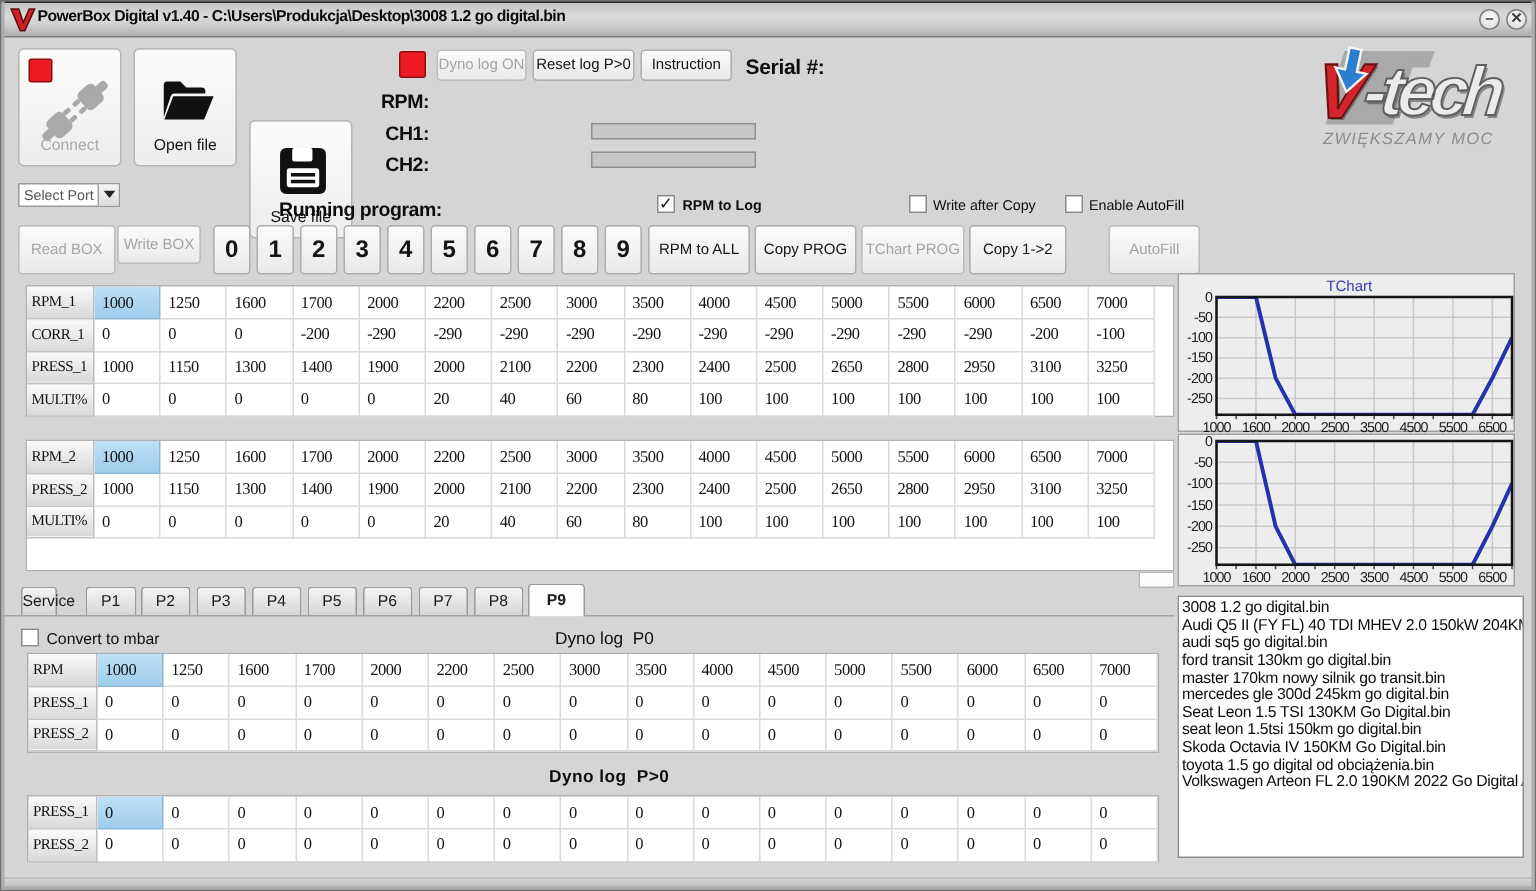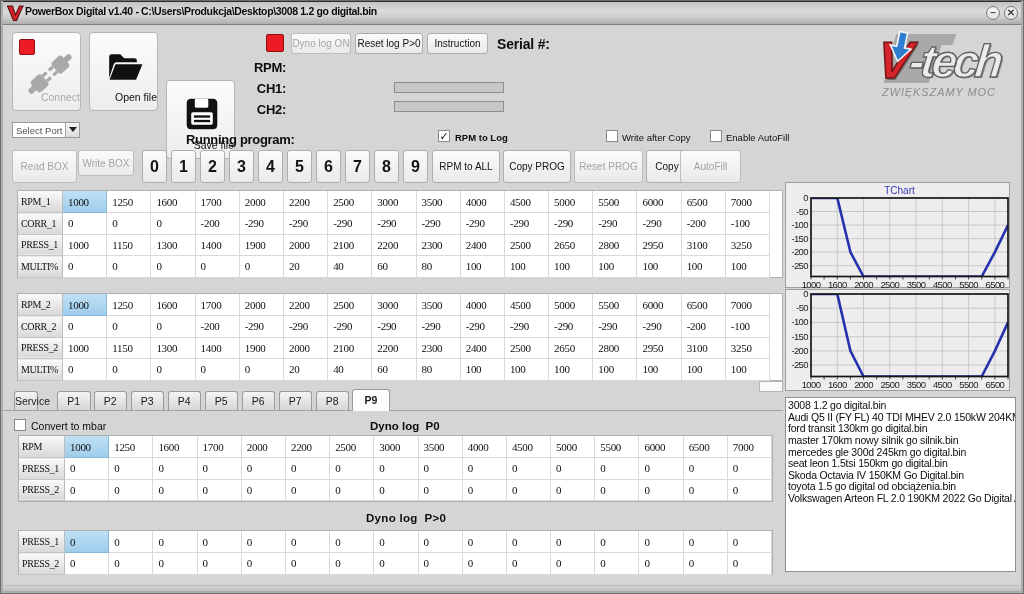--- a/index.html
+++ b/index.html
@@ -11,21 +11,21 @@
 #titlebar { position:absolute; left:0; top:0; width:1024px; height:25px;
   background:linear-gradient(#c3c3c3 0%, #dadada 40%, #d0d0d0 65%, #aeaeae 100%);
   border-top:2px solid #2e2e2e; border-bottom:1px solid #7d7d7d; }
 #title-text { position:absolute; left:25px; top:5px; font-size:10.5px; letter-spacing:-0.35px; font-weight:bold; color:#0b0b0b; }
 .circbtn { position:absolute; top:6px; width:14px; height:14px; border-radius:50%;
   background:radial-gradient(circle at 50% 35%, #fdfdfd, #d6d6d6);
   border:1px solid #7c7c7c; color:#3c3c3c; text-align:center; font-weight:bold;
   font-size:10px; line-height:12px; }
 .bigbtn { position:absolute; top:32px; width:69px; height:79px; border:1px solid #b5b5b5;
   border-radius:4px; background:linear-gradient(#fcfcfc,#ededed); }
-.bigbtn .cap { position:absolute; left:0; right:0; bottom:7px; text-align:right; font-size:10.5px; color:#111; }
+.bigbtn .cap { position:absolute; left:0; right:0; bottom:7px; text-align:center; font-size:10.5px; color:#111; }
 .btn { position:absolute; border:1px solid #aeaeae; border-radius:3px;
   background:linear-gradient(#fbfbfb,#e9e9e9); color:#141414; font-size:10px;
   display:flex; align-items:center; justify-content:center; white-space:nowrap; overflow:hidden; }
 .btn.dis { color:#a4a4a4; border-color:#bdbdbd; }
 .redsq { position:absolute; background:#ed1c24; border:1px solid #8d0e0e; border-radius:2px; }
 .lab { position:absolute; color:#0d0d0d; white-space:nowrap; }
 .bold13 { font-weight:bold; font-size:13px; letter-spacing:-0.3px; }
 .pbar { position:absolute; width:110px; height:11px; background:#c7c7c7; border:1px solid #8f8f8f; }
 .cb { position:absolute; width:12px; height:12px; background:#fff; border:1px solid #8a8a8a; font-size:11px; line-height:11px; text-align:center; color:#111; }
 .cblab { font-size:9.5px; color:#0d0d0d; }
@@ -119,23 +119,23 @@
 <div class="btn" style="left:200.0px;top:150px;width:25px;height:33px;font-size:16px;font-weight:600;">2</div>
 <div class="btn" style="left:229.0px;top:150px;width:25px;height:33px;font-size:16px;font-weight:600;">3</div>
 <div class="btn" style="left:258.0px;top:150px;width:25px;height:33px;font-size:16px;font-weight:600;">4</div>
 <div class="btn" style="left:287.0px;top:150px;width:25px;height:33px;font-size:16px;font-weight:600;">5</div>
 <div class="btn" style="left:316.0px;top:150px;width:25px;height:33px;font-size:16px;font-weight:600;">6</div>
 <div class="btn" style="left:345.0px;top:150px;width:25px;height:33px;font-size:16px;font-weight:600;">7</div>
 <div class="btn" style="left:374.0px;top:150px;width:25px;height:33px;font-size:16px;font-weight:600;">8</div>
 <div class="btn" style="left:403.0px;top:150px;width:25px;height:33px;font-size:16px;font-weight:600;">9</div>
 <div class="btn" style="left:432px;top:150px;width:68px;height:33px;">RPM to ALL</div>
 <div class="btn" style="left:503px;top:150px;width:68px;height:33px;">Copy PROG</div>
-<div class="btn dis" style="left:574px;top:150px;width:69px;height:33px;">Reset PROG</div>
+<div class="btn dis" style="left:574px;top:150px;width:69px;height:33px;">TChart PROG</div>
 <div class="btn" style="left:646px;top:150px;width:65px;height:33px;">Copy 1-&gt;2</div>
-<div class="btn dis" style="left:680px;top:150px;width:61px;height:33px;">AutoFill</div>
+<div class="btn dis" style="left:739px;top:150px;width:61px;height:33px;">AutoFill</div>
 <div class="tbl" style="left:17px;top:190px;width:766px;height:88.0px;">
     <table style="width:764px;">
       <colgroup>
         <col style="width:44.5px;">
         <col style="width:44.2px;">
         <col style="width:44.2px;">
         <col style="width:44.2px;">
         <col style="width:44.2px;">
         <col style="width:44.2px;">
         <col style="width:44.2px;">
@@ -272,40 +272,20 @@
           <td class="dc">4000</td>
           <td class="dc">4500</td>
           <td class="dc">5000</td>
           <td class="dc">5500</td>
           <td class="dc">6000</td>
           <td class="dc">6500</td>
           <td class="dc">7000</td>
           <td class="fc"></td>
         </tr>
         <tr style="height:21.5px;">
-          <td class="hc">CORR_2</td>
-          <td class="dc">0</td>
-          <td class="dc">0</td>
-          <td class="dc">0</td>
-          <td class="dc">-200</td>
-          <td class="dc">-290</td>
-          <td class="dc">-290</td>
-          <td class="dc">-290</td>
-          <td class="dc">-290</td>
-          <td class="dc">-290</td>
-          <td class="dc">-290</td>
-          <td class="dc">-290</td>
-          <td class="dc">-290</td>
-          <td class="dc">-290</td>
-          <td class="dc">-290</td>
-          <td class="dc">-200</td>
-          <td class="dc">-100</td>
-          <td class="fc"></td>
-        </tr>
-        <tr style="height:21.5px;">
           <td class="hc">PRESS_2</td>
           <td class="dc">1000</td>
           <td class="dc">1150</td>
           <td class="dc">1300</td>
           <td class="dc">1400</td>
           <td class="dc">1900</td>
           <td class="dc">2000</td>
           <td class="dc">2100</td>
           <td class="dc">2200</td>
           <td class="dc">2300</td>
@@ -348,21 +328,21 @@
 <div class="tab" style="left:167.5px;width:33.5px;">P4</div>
 <div class="tab" style="left:204.5px;width:33.5px;">P5</div>
 <div class="tab" style="left:241.5px;width:33.5px;">P6</div>
 <div class="tab" style="left:278.5px;width:33.5px;">P7</div>
 <div class="tab" style="left:315.5px;width:33.5px;">P8</div>
 <div class="abs" style="left:0px;top:410px;width:783px;border-top:1px solid #a2a2a2;"></div>
 <div class="tab active" style="left:352px;width:38px;">P9</div>
 <div class="abs" style="left:759px;top:381px;width:24px;height:11px;background:#fbfbfb;border:1px solid #b5b5b5;"></div>
 <div class="cb" style="left:14px;top:419px;"></div>
 <div class="lab" style="left:31px;top:420px;font-size:10.5px;">Convert to mbar</div>
-<div class="lab" style="left:370px;top:420px;font-size:11.5px;font-weight:bold;">Dyno log&nbsp; P0</div>
+<div class="lab" style="left:370px;top:420px;font-size:11.5px;font-weight:normal;">Dyno log&nbsp; P0</div>
 <div class="tbl" style="left:18px;top:435px;width:754.7px;height:66.80000000000001px;">
     <table style="width:752.7px;">
       <colgroup>
         <col style="width:45.5px;">
         <col style="width:44.2px;">
         <col style="width:44.2px;">
         <col style="width:44.2px;">
         <col style="width:44.2px;">
         <col style="width:44.2px;">
         <col style="width:44.2px;">
@@ -601,23 +581,25 @@
       <text x="103.8" y="98.0" text-anchor="middle" font-size="9.5" letter-spacing="-0.6" fill="#1c1c1c" font-family="Liberation Sans, sans-serif">2500</text>
       <text x="130.1" y="98.0" text-anchor="middle" font-size="9.5" letter-spacing="-0.6" fill="#1c1c1c" font-family="Liberation Sans, sans-serif">3500</text>
       <text x="156.3" y="98.0" text-anchor="middle" font-size="9.5" letter-spacing="-0.6" fill="#1c1c1c" font-family="Liberation Sans, sans-serif">4500</text>
       <text x="182.6" y="98.0" text-anchor="middle" font-size="9.5" letter-spacing="-0.6" fill="#1c1c1c" font-family="Liberation Sans, sans-serif">5500</text>
       <text x="208.9" y="98.0" text-anchor="middle" font-size="9.5" letter-spacing="-0.6" fill="#1c1c1c" font-family="Liberation Sans, sans-serif">6500</text>
     </svg>
   </div>
 <div id="filelist">
     <div>3008 1.2 go digital.bin</div>
     <div>Audi Q5 II (FY FL) 40 TDI MHEV 2.0 150kW 204KM (</div>
+    <div>audi sq5 go digital.bin</div>
     <div>ford transit 130km go digital.bin</div>
-    <div>master 170km nowy silnik go silnik.bin</div>
+    <div>master 170km nowy silnik go transit.bin</div>
     <div>mercedes gle 300d 245km go digital.bin</div>
+    <div>Seat Leon 1.5 TSI 130KM Go Digital.bin</div>
     <div>seat leon 1.5tsi 150km go digital.bin</div>
     <div>Skoda Octavia IV 150KM Go Digital.bin</div>
     <div>toyota 1.5 go digital od obciążenia.bin</div>
     <div>Volkswagen Arteon FL 2.0 190KM 2022 Go Digital Au</div>
   </div>
 <svg class="abs" style="left:872px;top:28px;" width="152" height="72" viewBox="0 0 152 72">
 <g transform="skewX(-19)">
 <rect x="26.5" y="6" width="60" height="11" fill="#a9a9a9"></rect>
 <rect x="30.5" y="6" width="45" height="49" fill="#a9a9a9"></rect>
 </g>

